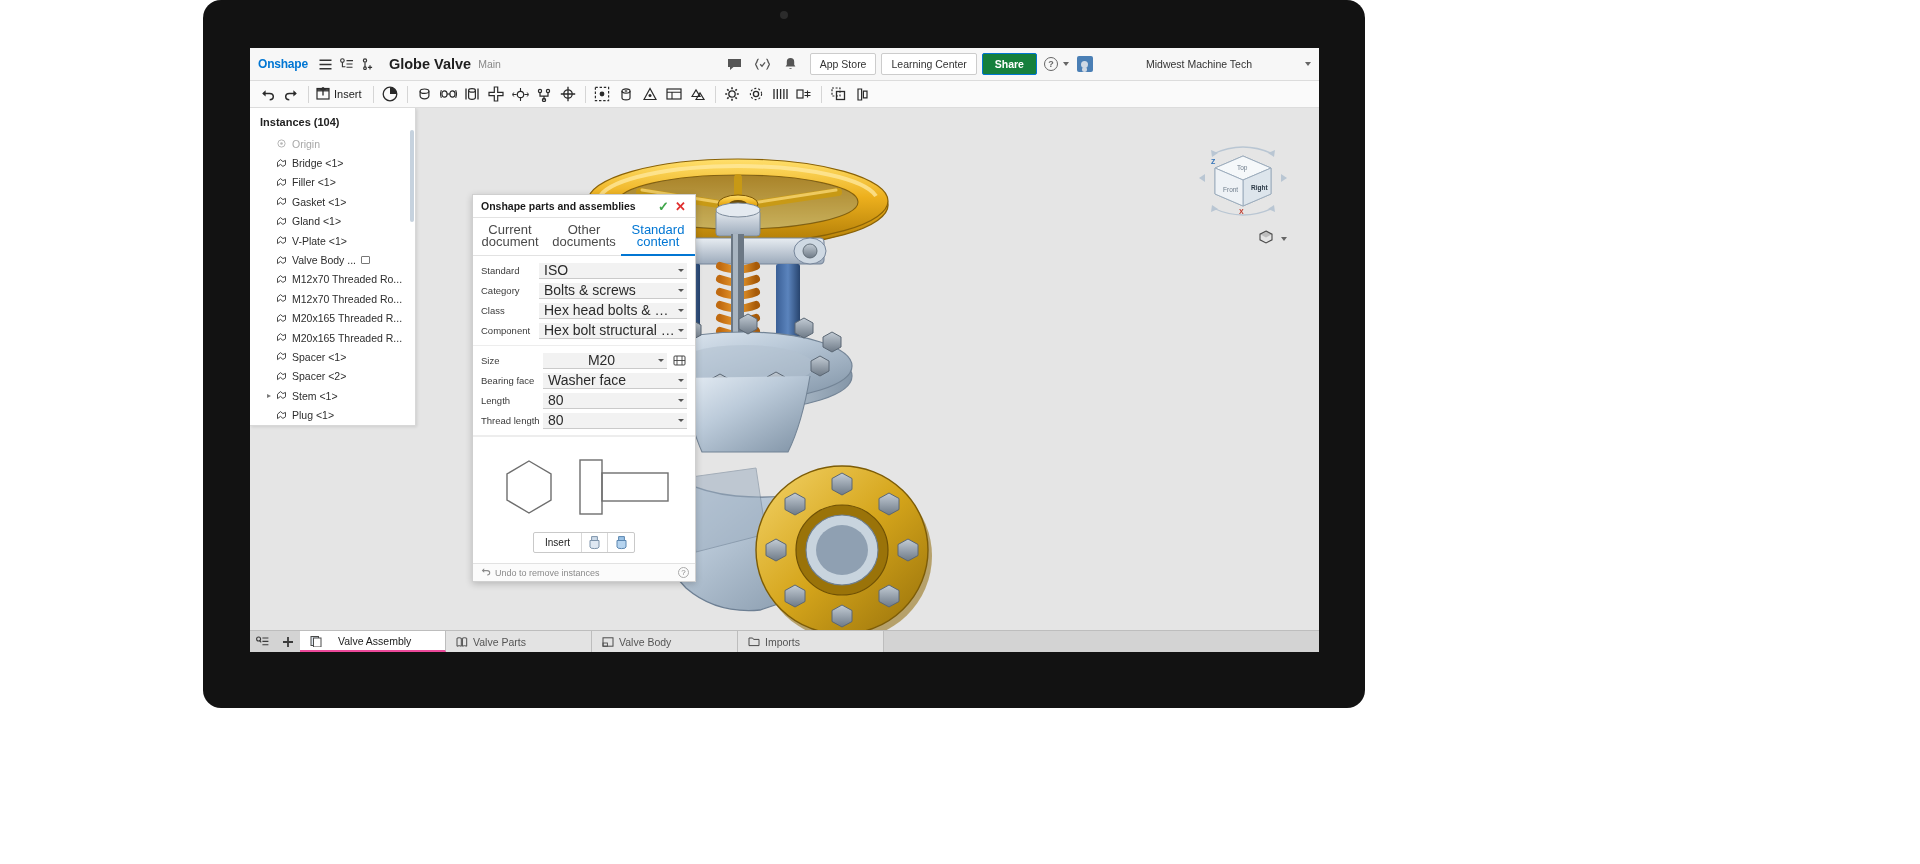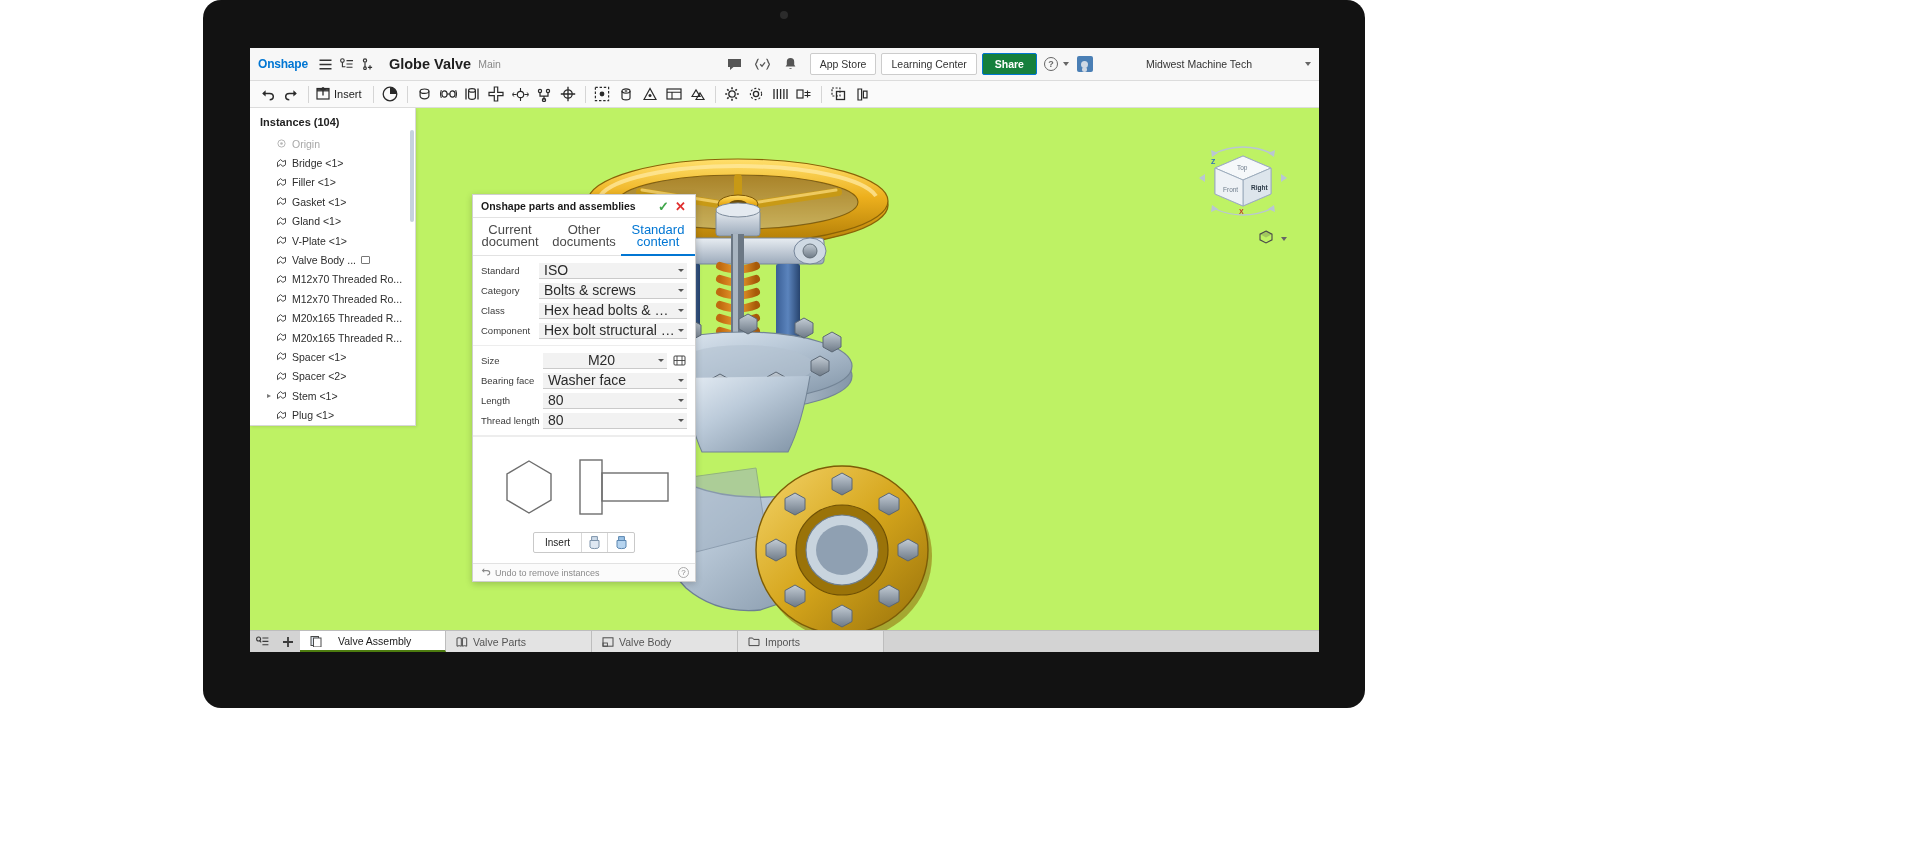--- a/index.html
+++ b/index.html
@@ -168,21 +168,21 @@
     font-size: 11px; color: #222;
     padding: 0 6px 0 2px;
     height: 23px;
     gap: 4px;
   }
 
   
   .body-area {
     flex: 1 1 auto;
     position: relative;
-    background: #bef264;
+    background: #e5e5e5;
     overflow: hidden;
   }
 
   
   .instances {
     position: absolute;
     left: 0; top: 0;
     width: 166px; height: 318px;
     background: #fff;
     border-right: 1px solid #d8d8d8;
@@ -434,21 +434,21 @@
     font-size: 10.5px;
     color: #555;
     background: #e3e3e3;
     border-right: 1px solid #bdbdbd;
     min-width: 146px;
     position: relative;
   }
   .sheet-tab.active {
     background: #ffffff;
     color: #1a1a1a;
-    border-bottom: 2px solid #4d7c0f;
+    border-bottom: 2px solid #ec4899;
     gap: 16px;
   }
   .sheet-ico {
     width: 12px; height: 12px;
     display: flex; align-items: center; justify-content: center;
     color: #4a4a4a;
     flex: 0 0 12px;
   }
 </style>
 </head>

